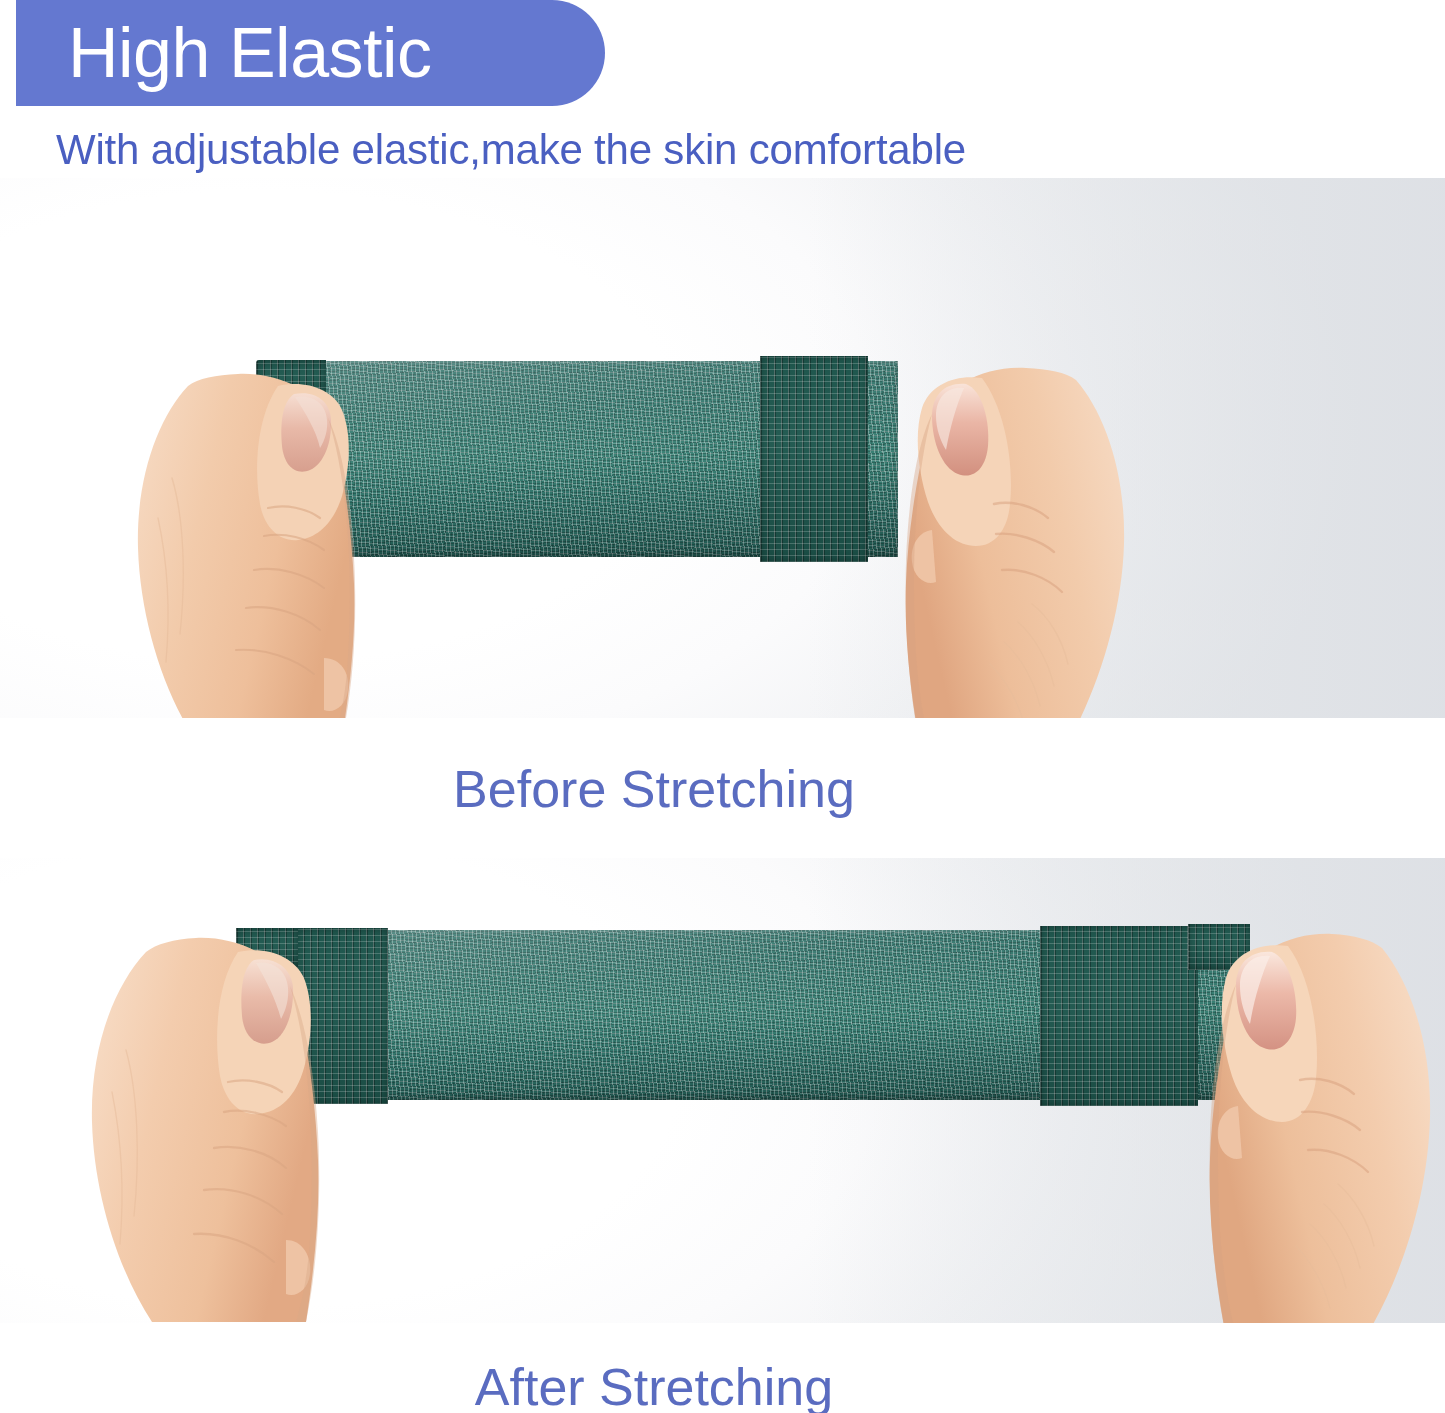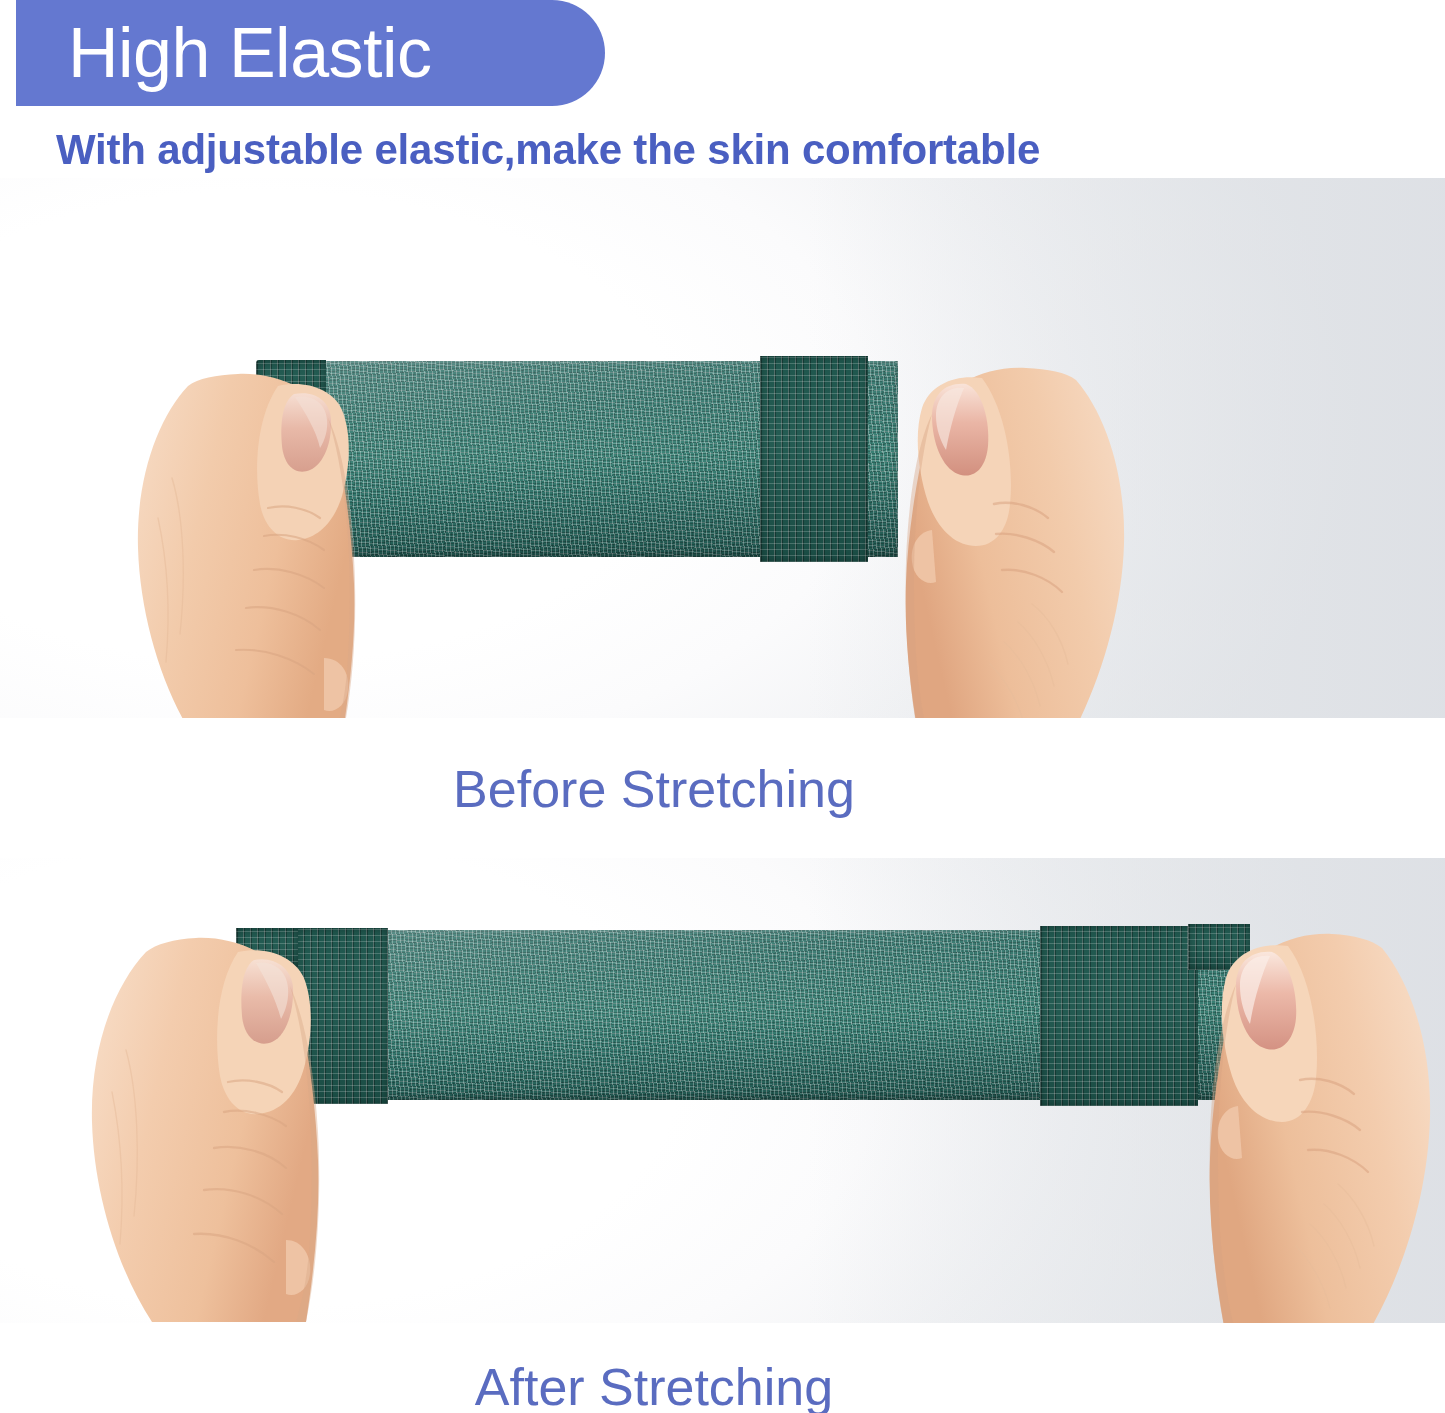--- a/index.html
+++ b/index.html
@@ -23,21 +23,21 @@
     color:#ffffff;
     font-size:70px;
     line-height:70px;
     font-weight:400;
     letter-spacing:-0.5px;
     white-space:nowrap;
   }
   .header-sub{
     position:absolute;left:56px;top:124px;
     font-size:42px;line-height:52px;
-    color:#4a5fc1;font-weight:700;
+    color:#4a5fc1;font-weight:400;
     white-space:nowrap;letter-spacing:-0.2px;
   }
 
   
   .photo-panel{
     position:absolute;left:0;width:1445px;
     overflow:hidden;
   }
   .panel-1{top:178px;height:540px;}
   .panel-2{top:858px;height:465px;}

